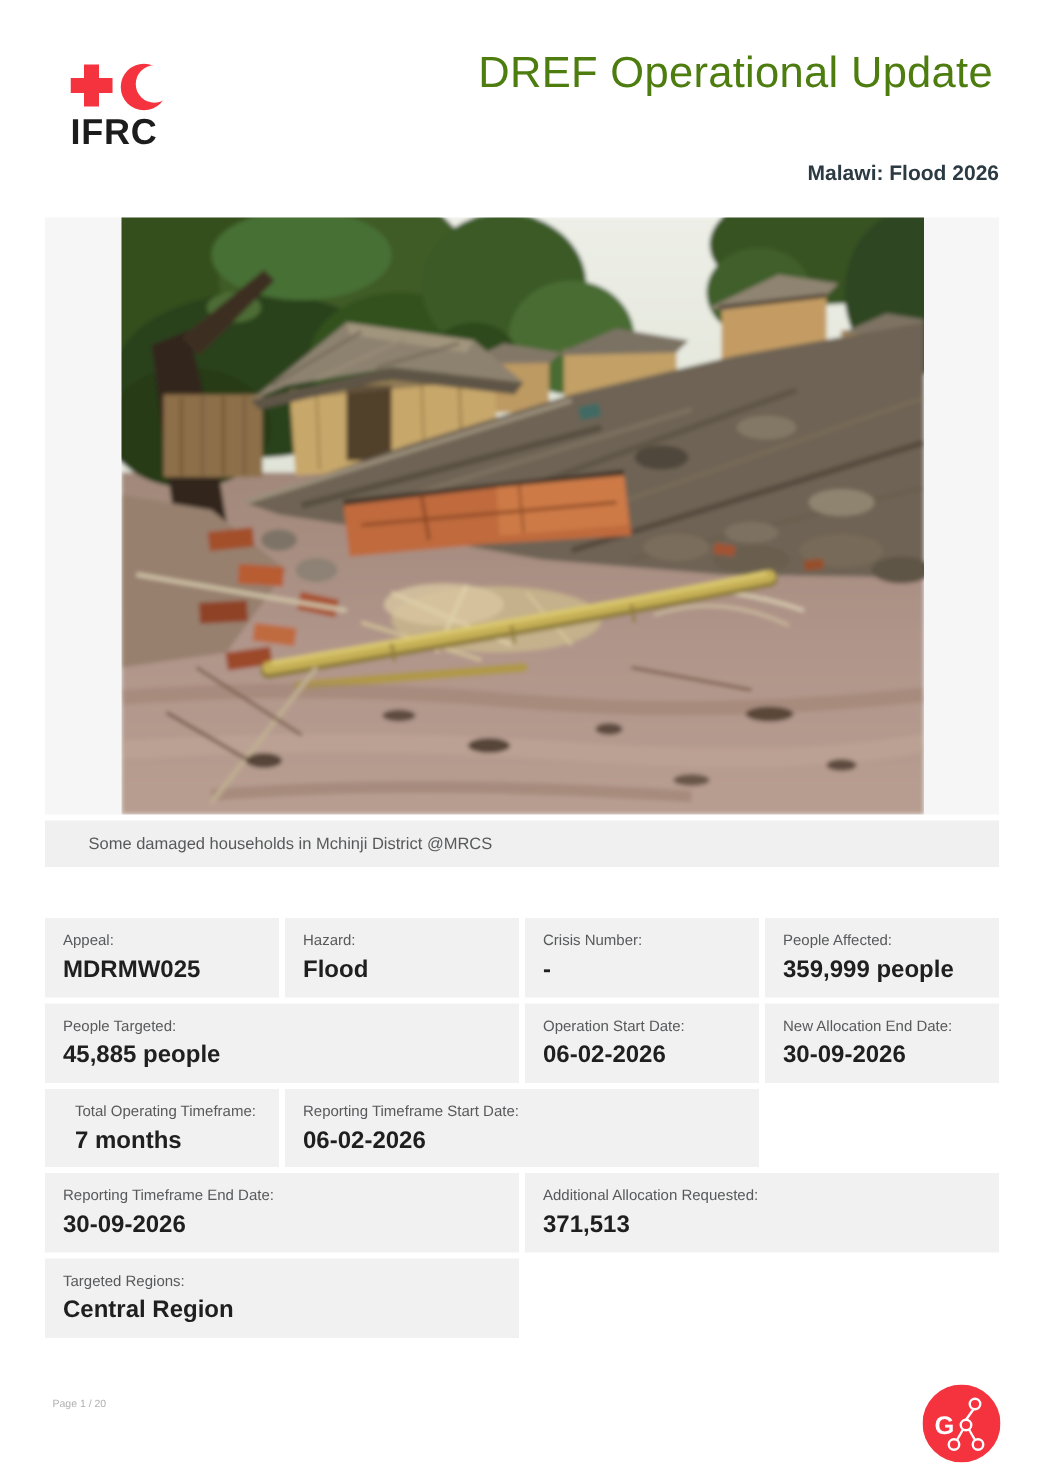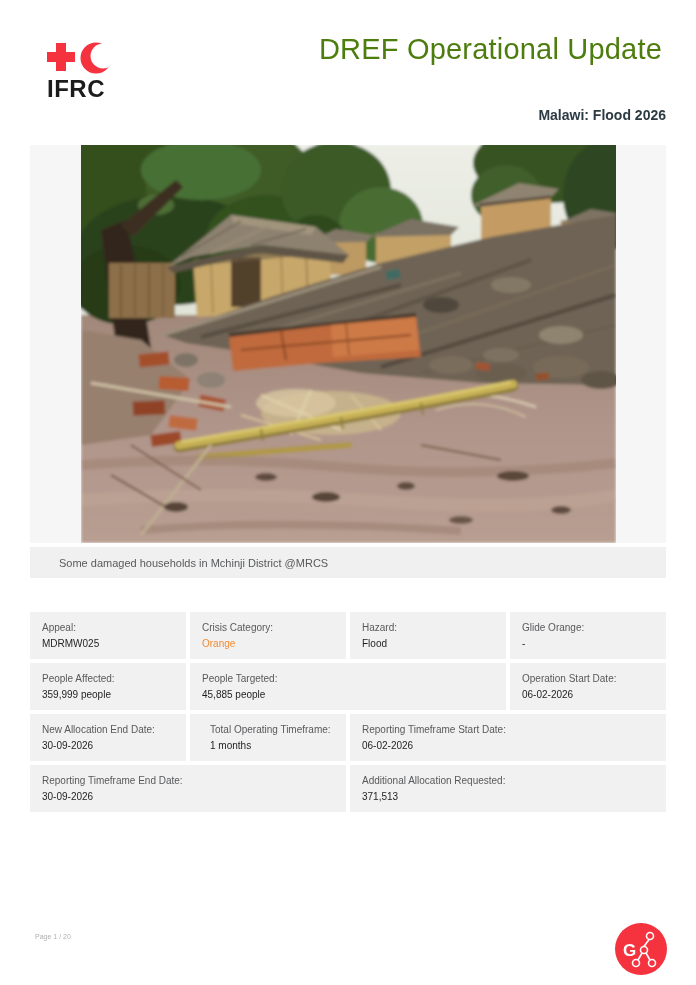--- a/index.html
+++ b/index.html
@@ -28,21 +28,21 @@
     display:flex; align-items:center; padding-left:29px;
     font-size:11px; color:#58595b;
   }
   
   .info-grid {
     position:absolute; left:30px; top:600px; width:636px;
     display:grid; grid-template-columns:repeat(4,1fr); gap:4px;margin-top:12px;
   }
   .cell { background:#f1f1f1; padding:9px 12px 7px 12px; box-sizing:border-box; min-height:47px; }
   .cell-label { font-size:10px; color:#58595b; line-height:1.3; }
-  .cell-value { font-size:10px; font-weight:400; color:#1f1f1f; margin-top:3px; line-height:1.3; }
+  .cell-value { font-size:16px; font-weight:700; color:#1f1f1f; margin-top:3px; line-height:1.3; }
   
   .page-num { position:absolute; left:35px; top:933px; font-size:7px; color:#b0b0b0; }
   .go-logo { position:absolute; left:615px; top:923px; width:52px; height:52px; }
 </style>
 </head>
 <body>
 
 <div class="page">
 
   <div class="ifrc-logo">
@@ -209,62 +209,62 @@
     </div>
     <div class="caption-bar">Some damaged households in Mchinji District @MRCS</div>
   </div>
 
   <div class="info-grid">
       <div class="cell" style="grid-column: span 1;">
         <div class="cell-label">Appeal:</div>
         <div class="cell-value">MDRMW025</div>
       </div>
       <div class="cell" style="grid-column: span 1;">
-        <div class="cell-label">Crisis Category:</div>
-        <div class="cell-value" style="color: rgb(241, 139, 52);">Orange</div>
-      </div>
-      <div class="cell" style="grid-column: span 1;">
         <div class="cell-label">Hazard:</div>
         <div class="cell-value">Flood</div>
       </div>
       <div class="cell" style="grid-column: span 1;">
-        <div class="cell-label">Glide Orange:</div>
+        <div class="cell-label">Crisis Number:</div>
         <div class="cell-value">-</div>
       </div>
       <div class="cell" style="grid-column: span 1;">
         <div class="cell-label">People Affected:</div>
         <div class="cell-value">359,999 people</div>
       </div>
       <div class="cell" style="grid-column: span 2;">
         <div class="cell-label">People Targeted:</div>
         <div class="cell-value">45,885 people</div>
       </div>
       <div class="cell" style="grid-column: span 1;">
         <div class="cell-label">Operation Start Date:</div>
         <div class="cell-value">06-02-2026</div>
       </div>
       <div class="cell" style="grid-column: span 1;">
         <div class="cell-label">New Allocation End Date:</div>
         <div class="cell-value">30-09-2026</div>
       </div>
       <div class="cell" style="grid-column: span 1; padding-left: 20px;">
         <div class="cell-label">Total Operating Timeframe:</div>
-        <div class="cell-value">1 months</div>
+        <div class="cell-value">7 months</div>
       </div>
       <div class="cell" style="grid-column: span 2;">
         <div class="cell-label">Reporting Timeframe Start Date:</div>
         <div class="cell-value">06-02-2026</div>
       </div>
       <div class="cell" style="grid-column: span 2;">
         <div class="cell-label">Reporting Timeframe End Date:</div>
         <div class="cell-value">30-09-2026</div>
       </div>
       <div class="cell" style="grid-column: span 2;">
         <div class="cell-label">Additional Allocation Requested:</div>
         <div class="cell-value">371,513</div>
+      </div>
+      <div class="cell" style="grid-column: span 2;">
+        <div class="cell-label">Targeted Regions:</div>
+        <div class="cell-value">Central Region</div>
       </div>
     </div>
 
   <div class="page-num">Page 1 / 20</div>
   <div class="go-logo">
     <svg width="52" height="52" viewBox="0 0 52 52">
       <circle cx="26" cy="26" r="26" fill="#f5333f"></circle>
       <text x="8" y="33" font-family="Liberation Sans, sans-serif" font-size="17" font-weight="bold" fill="#ffffff">G</text>
       <g stroke="#ffffff" stroke-width="1.6" fill="none">
         <line x1="29" y1="23.5" x2="34" y2="16.5"></line>

